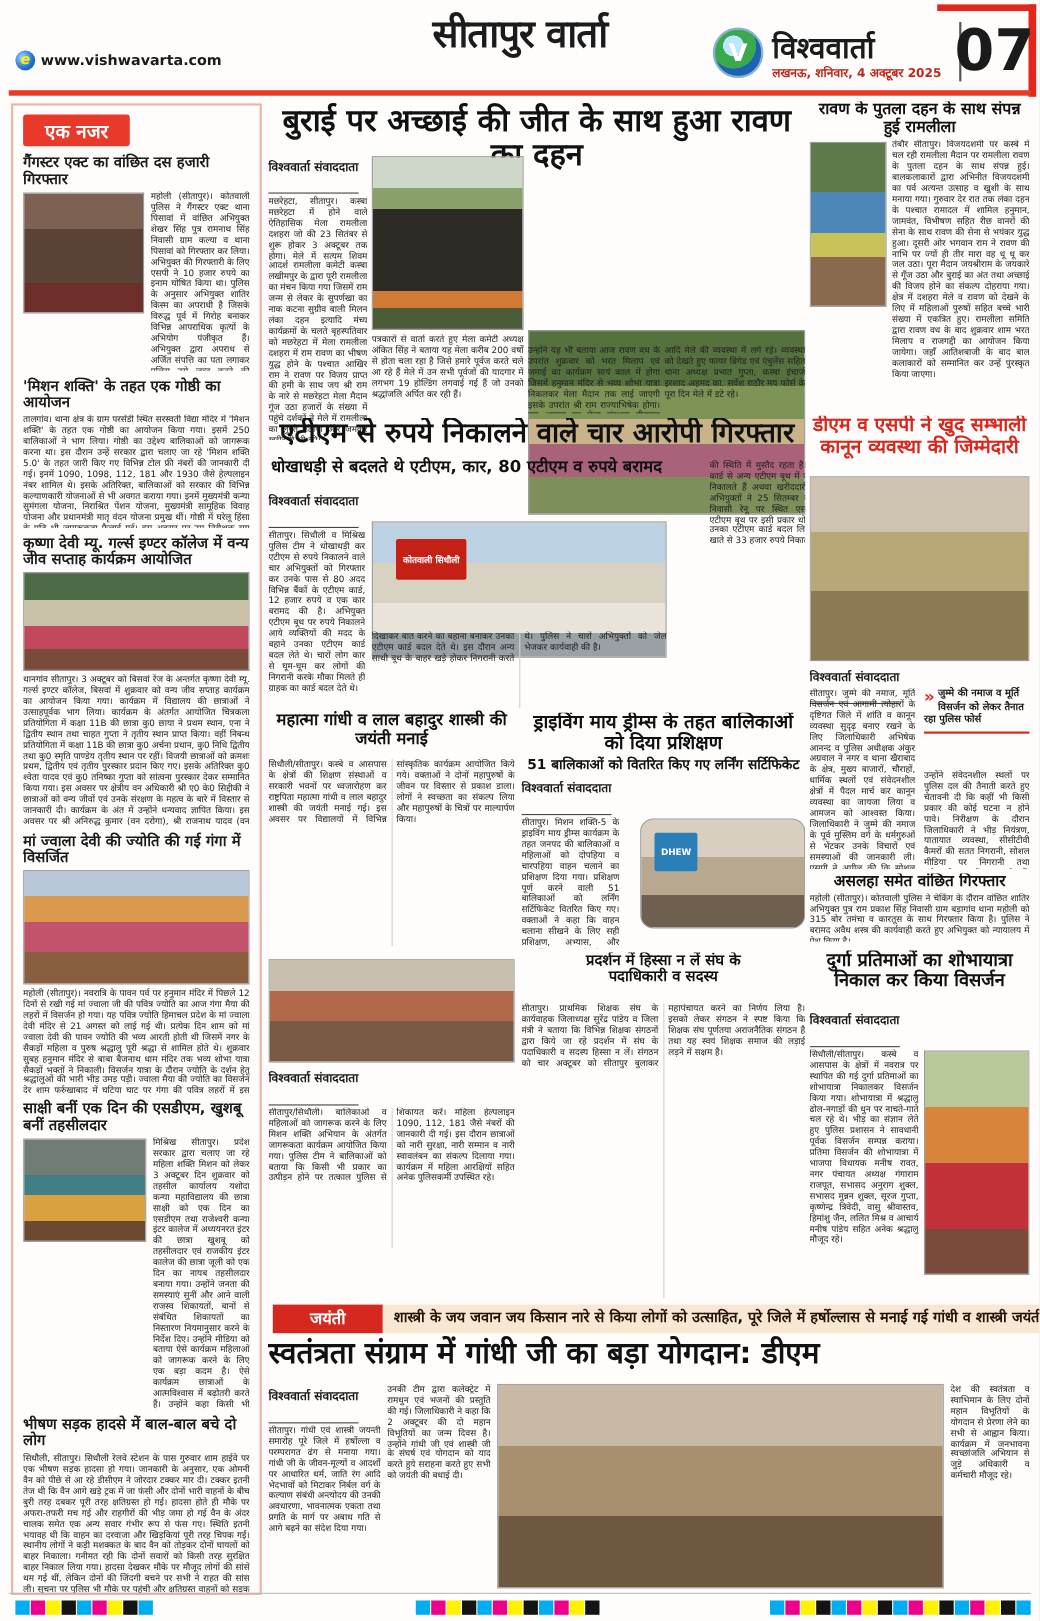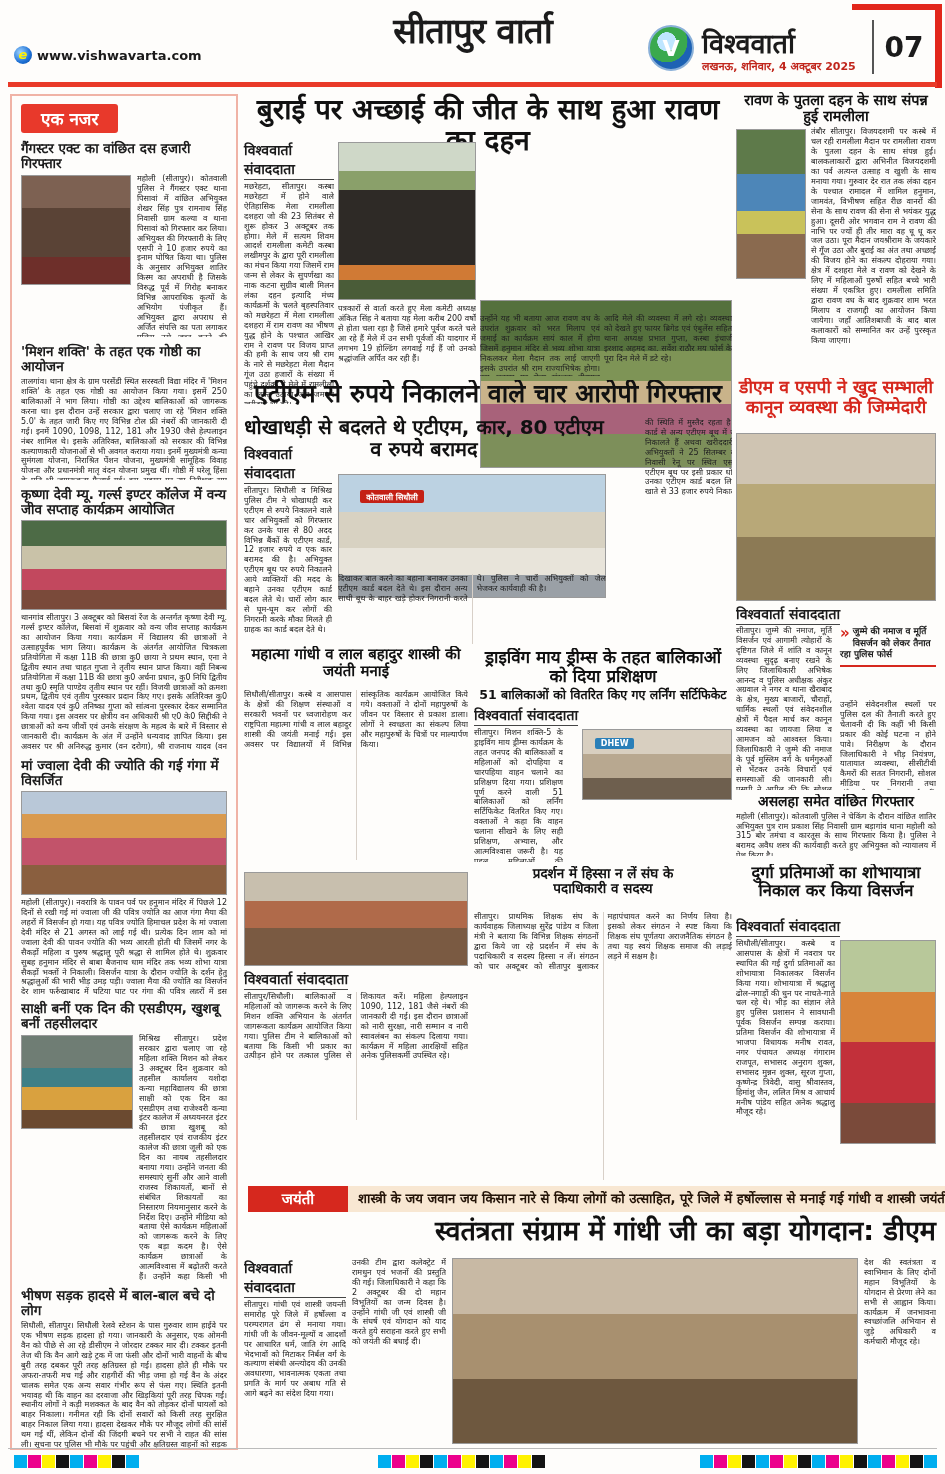--- a/index.html
+++ b/index.html
@@ -12,32 +12,32 @@
   .e-icon{width:18px;height:18px;border-radius:50%;background:radial-gradient(circle at 35% 35%,#9fd4ff,#1c6fd4 60%,#0b4ea0);
           color:#fff200;font-weight:bold;font-style:italic;font-size:13px;line-height:18px;text-align:center;}
   .masthead{left:300px;top:6px;width:345px;text-align:center;font-size:35px;font-weight:800;letter-spacing:-1px;}
   .brand-logo{left:648px;top:25px;width:46px;height:46px;border-radius:50%;
         background:radial-gradient(circle at 40% 35%,#bfe6ff 0 25%,#3aa94e 26% 55%,#1d62b4 56% 100%);
         border:2px solid #8ab0d8;color:#fff;font-weight:800;font-size:22px;text-align:center;line-height:44px;}
   .brand-name{left:702px;top:24px;font-size:27px;font-weight:800;text-align:right;}
   .brand-date{left:702px;top:58px;font-size:11px;font-weight:bold;color:#c0261c;}
   .pagenum-wrap{left:872px;top:20px;width:62px;height:54px;border-left:2px solid #555;
         display:flex;align-items:center;justify-content:center;}
-  .pagenum{font-size:28px;font-weight:800;}
+  .pagenum{font-size:52px;font-weight:800;}
   .corner-v{right:3px;top:4px;width:7px;height:84px;background:#e2261b;}
   .corner-h{right:3px;top:4px;width:90px;height:6px;background:#e2261b;}
   .head-rule{left:8px;top:82px;width:929px;height:5px;background:#e93a28;}
   
   .hl{font-weight:700;line-height:1.12;color:#111;}
   .hl-red{color:#d6281e;}
   .body-txt{font-size:8px;line-height:1.24;text-align:justify;color:#222;overflow:hidden;}
-  .byline{font-size:14px;font-weight:bold;border-bottom:1px solid #444;display:inline-block;padding-bottom:1px;margin-bottom:2px;}
+  .byline{font-size:11px;font-weight:bold;border-bottom:1px solid #444;display:inline-block;padding-bottom:17px;margin-bottom:2px;}
   .photo{border:1px solid #9a9a9a;overflow:hidden;position:relative;}
   .ph-cap{position:absolute;left:8%;top:12%;background:#c42015;color:#fff;font-size:8px;font-weight:bold;
-          padding:1px 6px;border-radius:2px;}
+          padding:13px 6px;border-radius:2px;}
   
   .ph-arrest{background:linear-gradient(180deg,#7d6152 0 30%,#5a4336 30% 75%,#6e2f2a 75% 100%);}
   .ph-school{background:linear-gradient(180deg,#4d6b46 0 28%,#c9c2a8 28% 55%,#c2485e 55% 78%,#7a4a3a 78% 100%);}
   .ph-jyoti{background:linear-gradient(180deg,#b9c8d8 0 22%,#d99a4e 22% 45%,#c2536a 45% 72%,#8a5f3f 72% 100%);}
   .ph-office{background:linear-gradient(180deg,#6f7d74 0 35%,#3f7f86 35% 55%,#d9a13f 55% 80%,#6b4a30 80% 100%);}
   .ph-effigy{background:linear-gradient(180deg,#cfd8c8 0 18%,#8aa06a 18% 30%,#2e2a26 30% 78%,#d07a35 78% 88%,#4a5c38 88% 100%);}
   .ph-crowd{background:linear-gradient(180deg,#55713d 0 30%,#7e9456 30% 48%,#c9b38a 48% 62%,#a8627a 62% 80%,#7d8f5a 80% 100%);}
   .ph-tents{background:linear-gradient(180deg,#5e7a4a 0 30%,#4d86b8 30% 55%,#c9c25a 55% 70%,#8a6a4f 70% 100%);}
   .ph-atm{background:linear-gradient(180deg,#bcd2e2 0 30%,#d8d2c2 30% 60%,#e8e4da 60% 82%,#9aa0a6 82% 100%);}
   .ph-march{background:linear-gradient(180deg,#cfc4b2 0 30%,#b8a878 30% 62%,#8c7a55 62% 100%);}
@@ -145,21 +145,21 @@
   <div class="abs" style="left:736px;top:92px;width:200px;height:282px;overflow:hidden;">
     <div class="hl" style="font-size:14.5px;text-align:center;margin-bottom:3px;">रावण के पुतला दहन के साथ संपन्न हुई रामलीला</div>
     <div>
       <div class="photo ph-tents" style="float:left;width:70px;height:150px;margin:2px 5px 2px 0;"></div>
       <div class="body-txt" style="height:236px;">तंबौर सीतापुर। विजयदशमी पर कस्बे में चल रही रामलीला मैदान पर रामलीला रावण के पुतला दहन के साथ संपन्न हुई। बालकलाकारों द्वारा अभिनीत विजयदशमी का पर्व अत्यन्त उत्साह व खुशी के साथ मनाया गया। गुरुवार देर रात तक लंका दहन के पश्चात रामादल में शामिल हनुमान, जामवंत, विभीषण सहित रीछ वानरों की सेना के साथ रावण की सेना से भयंकर युद्ध हुआ। दूसरी ओर भगवान राम ने रावण की नाभि पर ज्यों ही तीर मारा वह धू धू कर जल उठा। पूरा मैदान जयश्रीराम के जयकारे से गूँज उठा और बुराई का अंत तथा अच्छाई की विजय होने का संकल्प दोहराया गया। क्षेत्र में दशहरा मेले व रावण को देखने के लिए में महिलाओं पुरुषों सहित बच्चे भारी संख्या में एकत्रित हुए। रामलीला समिति द्वारा रावण वध के बाद शुक्रवार शाम भरत मिलाप व राजगद्दी का आयोजन किया जायेगा। जहाँ आतिशबाजी के बाद बाल कलाकारों को सम्मानित कर उन्हें पुरस्कृत किया जाएगा।</div>
     </div>
   </div>
 
   <div class="abs" style="left:244px;top:380px;width:488px;height:264px;overflow:hidden;">
     <div class="hl" style="font-size:25px;text-align:center;">एटीएम से रुपये निकालने वाले चार आरोपी गिरफ्तार</div>
-    <div class="abs hl" style="left:0;top:36px;width:360px;font-size:20px;text-align:center;">धोखाधड़ी से बदलते थे एटीएम, कार, 80 एटीएम व रुपये बरामद</div>
+    <div class="abs hl" style="left:0;top:36px;width:360px;font-size:15px;text-align:center;">धोखाधड़ी से बदलते थे एटीएम, कार, 80 एटीएम व रुपये बरामद</div>
     <div class="abs body-txt" style="left:368px;top:38px;width:120px;height:226px;margin-left:33px;">की स्थिति में मुस्तैद रहता है। बदले गये कार्ड से अन्य एटीएम बूथ में जाकर रुपये निकालते हैं अथवा खरीददारी करते हैं। अभियुक्तों ने 25 सितम्बर को मिश्रिख निवासी रेनू पर स्थित एसबीआई के एटीएम बूथ पर इसी प्रकार धोखाधड़ी कर उनका एटीएम कार्ड बदल लिया था और खाते से 33 हजार रुपये निकाल लिए थे।</div>
     <div class="abs" style="left:0;top:64px;width:88px;height:200px;">
       <span class="byline">विश्ववार्ता संवाददाता</span>
       <div class="body-txt" style="height:184px">सीतापुर। सिधौली व मिश्रिख पुलिस टीम ने धोखाधड़ी कर एटीएम से रुपये निकालने वाले चार अभियुक्तों को गिरफ्तार कर उनके पास से 80 अदद विभिन्न बैंकों के एटीएम कार्ड, 12 हजार रुपये व एक कार बरामद की है। अभियुक्त एटीएम बूथ पर रुपये निकालने आये व्यक्तियों की मदद के बहाने उनका एटीएम कार्ड बदल लेते थे। चारों लोग कार से घूम-घूम कर लोगों की निगरानी करके मौका मिलते ही ग्राहक का कार्ड बदल देते थे।</div>
     </div>
     <div class="abs photo ph-atm" style="left:94px;top:66px;width:268px;height:124px;">
       <div class="ph-cap">कोतवाली सिधौली</div>
     </div>
     <div class="abs body-txt cols2" style="left:94px;top:194px;width:268px;height:70px;">दिखाकर बात करने का बहाना बनाकर उनका एटीएम कार्ड बदल देते थे। इस दौरान अन्य साथी बूथ के बाहर खड़े होकर निगरानी करते थे। पुलिस ने चारों अभियुक्तों को जेल भेजकर कार्यवाही की है।</div>
   </div>
@@ -186,21 +186,21 @@
   <div class="abs" style="left:244px;top:646px;width:224px;height:216px;overflow:hidden;">
     <div class="hl" style="font-size:15px;text-align:center;height:40px;">महात्मा गांधी व लाल बहादुर शास्त्री की जयंती मनाई</div>
     <div class="body-txt cols2" style="height:170px;margin-top:4px;">सिधौली/सीतापुर। कस्बे व आसपास के क्षेत्रों की शिक्षण संस्थाओं व सरकारी भवनों पर ध्वजारोहण कर राष्ट्रपिता महात्मा गांधी व लाल बहादुर शास्त्री की जयंती मनाई गई। इस अवसर पर विद्यालयों में विभिन्न सांस्कृतिक कार्यक्रम आयोजित किये गये। वक्ताओं ने दोनों महापुरुषों के जीवन पर विस्तार से प्रकाश डाला। लोगों ने स्वच्छता का संकल्प लिया और महापुरुषों के चित्रों पर माल्यार्पण किया।</div>
   </div>
 
   <div class="abs" style="left:474px;top:648px;width:258px;height:214px;overflow:hidden;">
     <div class="hl" style="font-size:17px;text-align:center;">ड्राइविंग माय ड्रीम्स के तहत बालिकाओं को दिया प्रशिक्षण</div>
     <div class="hl" style="font-size:12.5px;text-align:center;margin-top:2px;">51 बालिकाओं को वितरित किए गए लर्निंग सर्टिफिकेट</div>
     <div style="margin-top:3px;"><span class="byline">विश्ववार्ता संवाददाता</span></div>
     <div>
-      <div class="photo ph-dhew" style="float:right;width:150px;height:71px;margin:1px 0 2px 19px;">
+      <div class="photo ph-dhew" style="float:right;width:150px;height:100px;margin:1px 0 2px 19px;border-radius:12px;">
         <div class="ph-cap" style="background:#2a7fb8;">DHEW</div>
       </div>
       <div class="body-txt" style="height:138px;">सीतापुर। मिशन शक्ति-5 के ड्राइविंग माय ड्रीम्स कार्यक्रम के तहत जनपद की बालिकाओं व महिलाओं को दोपहिया व चारपहिया वाहन चलाने का प्रशिक्षण दिया गया। प्रशिक्षण पूर्ण करने वाली 51 बालिकाओं को लर्निंग सर्टिफिकेट वितरित किए गए। वक्ताओं ने कहा कि वाहन चलाना सीखने के लिए सही प्रशिक्षण, अभ्यास, और आत्मविश्वास जरूरी है। यह पहल महिलाओं की आत्मनिर्भरता के लिए महत्वपूर्ण है। इससे महिलाएं सार्वजनिक परिवहन पर अपनी निर्भरता कम कर सकेंगी। इस अवसर पर फॉर वूमेन एम्पावरमेंट से जेंडर स्पेशलिस्ट साक्षी मिश्रा उपस्थित रहीं।</div>
     </div>
   </div>
 
   <div class="abs" style="left:244px;top:866px;width:224px;height:316px;overflow:hidden;">
     <div class="photo ph-cert" style="width:224px;height:94px;margin-top:6px;"></div>
     <div style="margin-top:3px;"><span class="byline">विश्ववार्ता संवाददाता</span></div>
     <div class="body-txt cols2" style="height:128px;">सीतापुर/सिधौली। बालिकाओं व महिलाओं को जागरूक करने के लिए मिशन शक्ति अभियान के अंतर्गत जागरूकता कार्यक्रम आयोजित किया गया। पुलिस टीम ने बालिकाओं को बताया कि किसी भी प्रकार का उत्पीड़न होने पर तत्काल पुलिस से शिकायत करें। महिला हेल्पलाइन 1090, 112, 181 जैसे नंबरों की जानकारी दी गई। इस दौरान छात्राओं को नारी सुरक्षा, नारी सम्मान व नारी स्वावलंबन का संकल्प दिलाया गया। कार्यक्रम में महिला आरक्षियों सहित अनेक पुलिसकर्मी उपस्थित रहे।</div>
@@ -218,21 +218,21 @@
       <div class="photo ph-durga" style="float:right;width:96px;height:204px;margin:1px 0 2px 5px;"></div>
       <div class="body-txt" style="height:246px;">सिधौली/सीतापुर। कस्बे व आसपास के क्षेत्रों में नवरात्र पर स्थापित की गई दुर्गा प्रतिमाओं का शोभायात्रा निकालकर विसर्जन किया गया। शोभायात्रा में श्रद्धालु ढोल-नगाड़ों की धुन पर नाचते-गाते चल रहे थे। भीड़ का संज्ञान लेते हुए पुलिस प्रशासन ने सावधानी पूर्वक विसर्जन सम्पन्न कराया। प्रतिमा विसर्जन की शोभायात्रा में भाजपा विधायक मनीष रावत, नगर पंचायत अध्यक्ष गंगाराम राजपूत, सभासद अनुराग शुक्ल, सभासद मुन्नन शुक्ल, सूरज गुप्ता, कृष्णेन्द्र त्रिवेदी, वासु श्रीवास्तव, हिमांशु जैन, ललित मिश्र व आचार्य मनीष पांडेय सहित अनेक श्रद्धालु मौजूद रहे।</div>
     </div>
   </div>
 
   <div class="abs" style="left:248px;top:1186px;width:760px;height:26px;display:flex;">
     <div class="jy-label" style="width:100px;">जयंती</div>
     <div class="jy-kicker" style="flex:1;">शास्त्री के जय जवान जय किसान नारे से किया लोगों को उत्साहित, पूरे जिले में हर्षोल्लास से मनाई गई गांधी व शास्त्री जयंती</div>
   </div>
 
-  <div class="abs hl" style="left:244px;top:1216px;width:692px;font-size:27px;text-align:right;">स्वतंत्रता संग्राम में गांधी जी का बड़ा योगदान: डीएम</div>
+  <div class="abs hl" style="left:244px;top:1216px;width:692px;font-size:27px;">स्वतंत्रता संग्राम में गांधी जी का बड़ा योगदान: डीएम</div>
 
   <div class="abs" style="left:244px;top:1258px;width:692px;height:188px;overflow:hidden;">
     <div class="abs" style="left:0;top:0;width:102px;height:188px;">
       <span class="byline">विश्ववार्ता संवाददाता</span>
       <div class="body-txt" style="height:172px">सीतापुर। गांधी एवं शास्त्री जयन्ती समारोह पूरे जिले में हर्षोल्ला व परम्परागत ढंग से मनाया गया। गांधी जी के जीवन-मूल्यों व आदर्शों पर आधारित धर्म, जाति रंग आदि भेदभावों को मिटाकर निर्बल वर्ग के कल्याण संबंधी अन्त्योदय की उनकी अवधारणा, भावनात्मक एकता तथा प्रगति के मार्ग पर अबाध गति से आगे बढ़ने का संदेश दिया गया।</div>
     </div>
     <div class="abs body-txt" style="left:108px;top:0;width:94px;height:188px;">उनकी टीम द्वारा कलेक्ट्रेट में रामधुन एवं भजनों की प्रस्तुति की गई। जिलाधिकारी ने कहा कि 2 अक्टूबर की दो महान विभूतियों का जन्म दिवस है। उन्होंने गांधी जी एवं शास्त्री जी के संघर्ष एवं योगदान को याद करते हुये सराहना करते हुए सभी को जयंती की बधाई दी।</div>
     <div class="abs photo ph-meet" style="left:208px;top:0;width:406px;height:186px;"></div>
     <div class="abs body-txt" style="left:620px;top:0;width:72px;height:188px;">देश की स्वतंत्रता व स्वाभिमान के लिए दोनों महान विभूतियों के योगदान से प्रेरणा लेने का सभी से आह्वान किया। कार्यक्रम में जनभावना स्वच्छांजलि अभियान से जुड़े अधिकारी व कर्मचारी मौजूद रहे।</div>
   </div>

